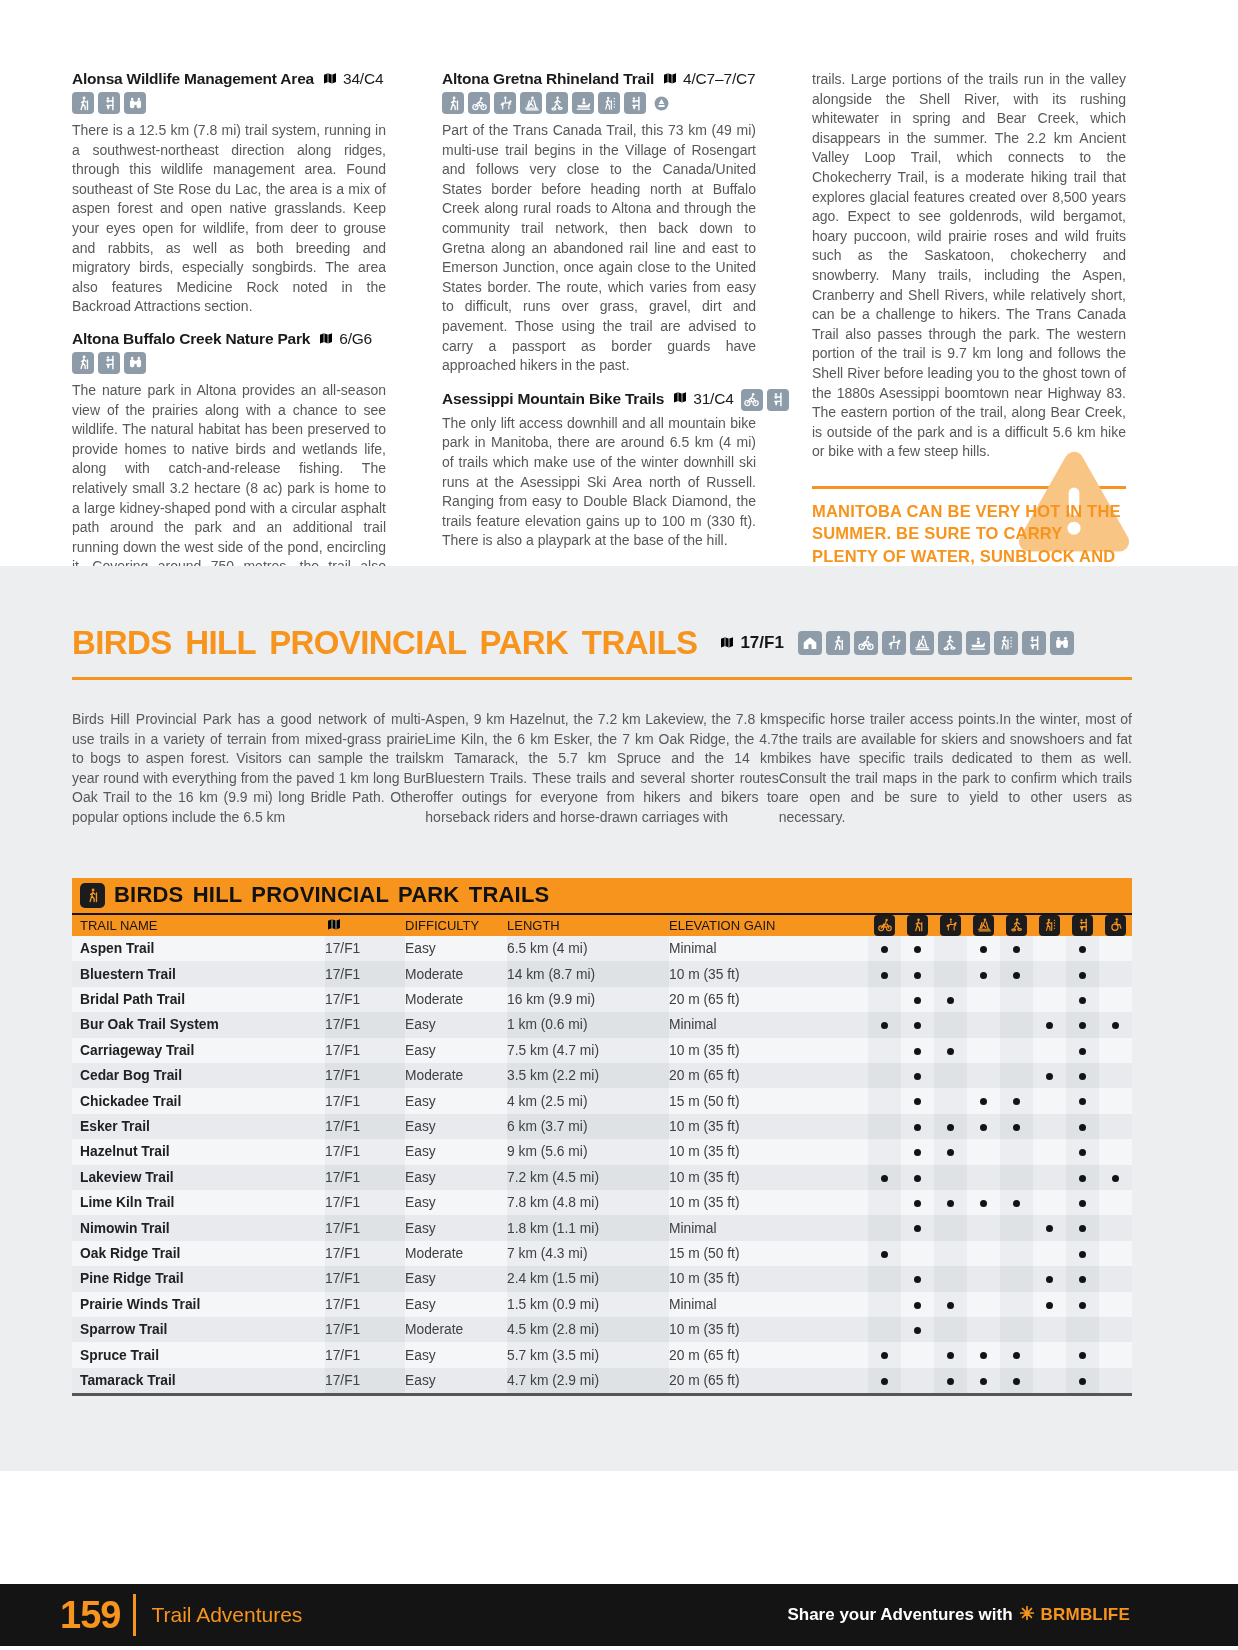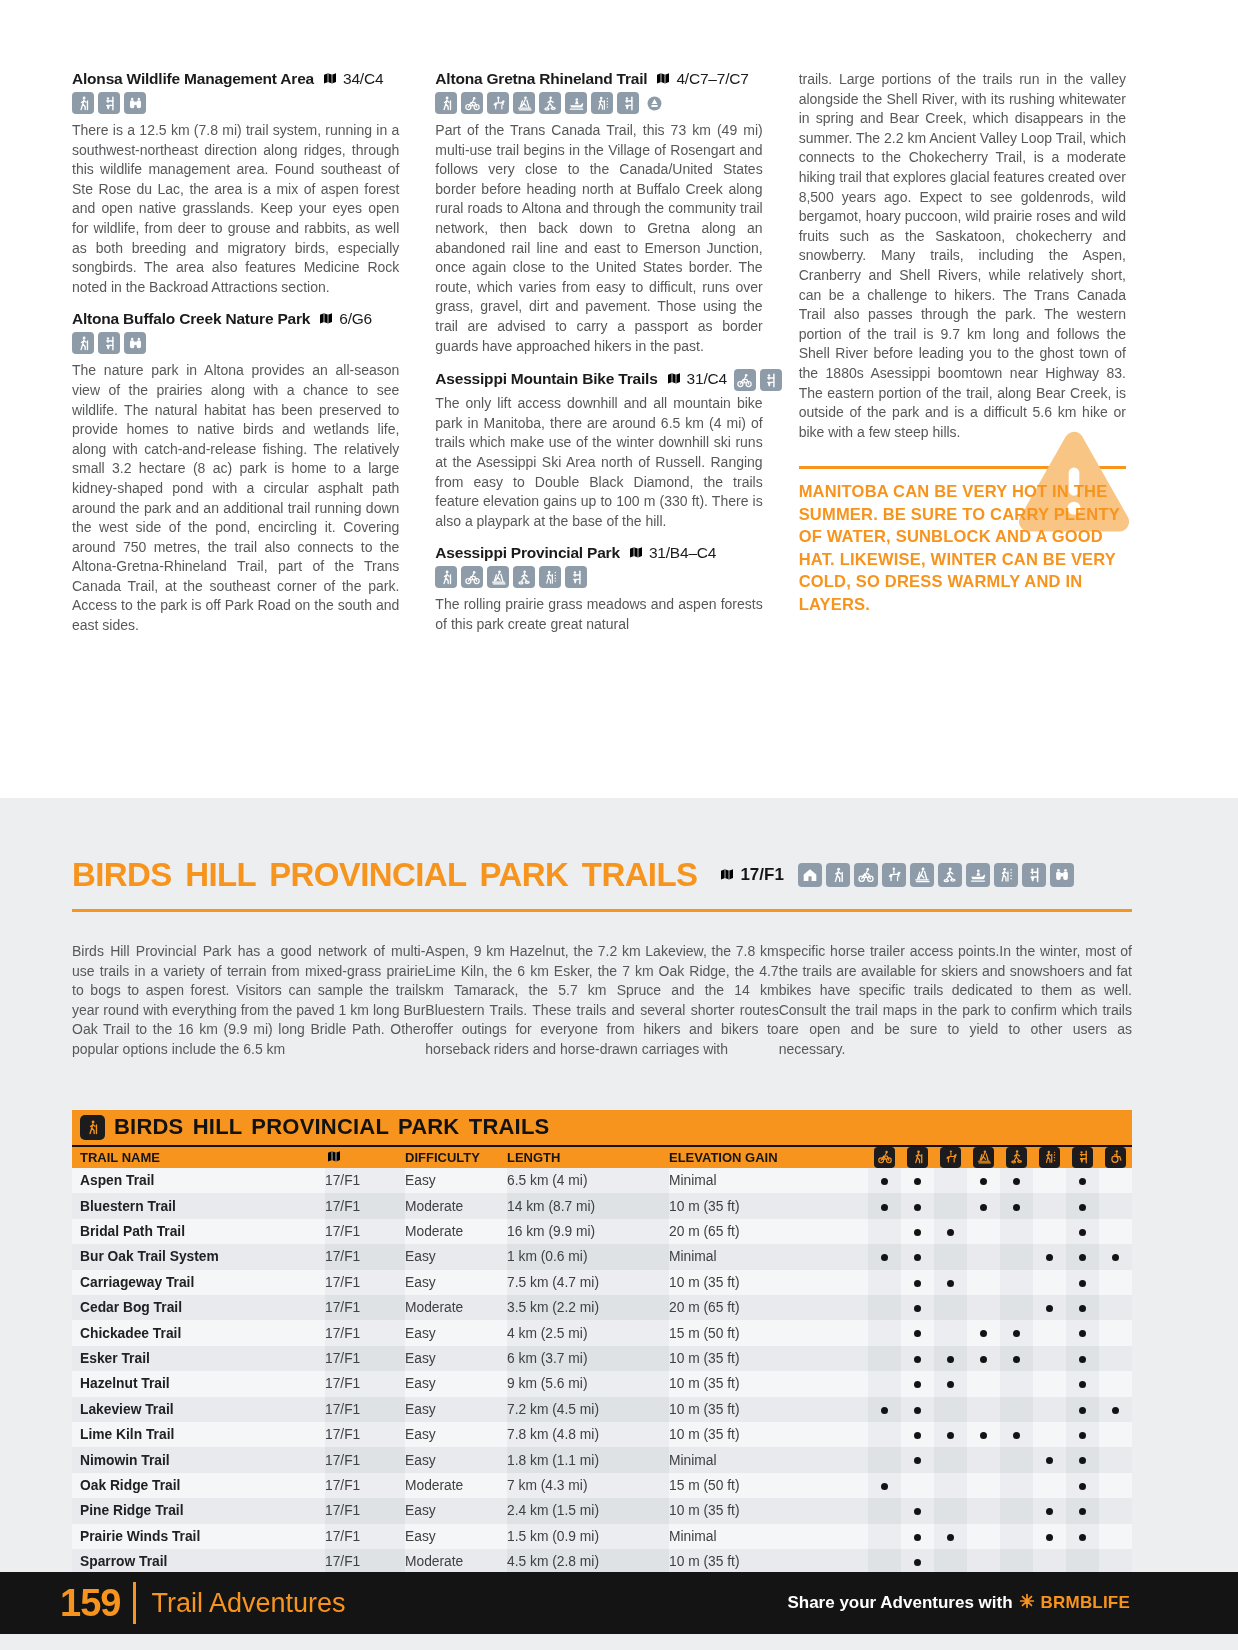--- a/index.html
+++ b/index.html
@@ -1,19 +1,19 @@
 <!DOCTYPE html>
 <html><head>
 <meta charset="utf-8">
 <style>
   html,body{margin:0;padding:0;background:#fff;}
   .page{position:relative;width:1238px;height:1650px;background:#ffffff;overflow:hidden;
         font-family:"Liberation Sans",sans-serif;-webkit-font-smoothing:antialiased;}
   
-  .top{box-sizing:border-box;height:798px;padding:70px 112px 0 72px;display:flex;gap:36px;overflow:hidden;}
+  .top{box-sizing:border-box;height:566px;padding:70px 112px 0 72px;display:flex;gap:56px;overflow:hidden;}
   .tcol{flex:1;min-width:0;}
   .entry h3{margin:0 0 3px 0;font-size:15.5px;font-weight:700;color:#1b1b1d;letter-spacing:-.2px;white-space:nowrap;}
   .entry h3 .mapref{font-weight:400;}
   .mapicon{display:inline-block;width:18px;height:16px;vertical-align:-3px;margin:0 4px 0 7px;color:#000;--fold:#fff;}
   .mapicon svg{width:18px;height:16px;}
   .chips{display:flex;gap:4px;margin:4px 0 7px 0;}
   .chips.inline{display:inline-flex;vertical-align:-5px;margin:0 0 0 7px;}
   .chip{width:22px;height:22px;border-radius:4px;background:#8e9ca9;color:#fff;
         display:inline-flex;align-items:center;justify-content:center;flex:none;}
   .chip svg{width:17px;height:17px;}
@@ -37,40 +37,40 @@
   .bh-rule{height:3px;background:#f7941d;margin-top:13px;}
   .intro{display:flex;margin-top:30px;}
   .intro p{flex:1;min-width:0;margin:0;}
   
   .tablewrap{margin-top:50px;width:1060px;}
   .tband{box-sizing:border-box;display:flex;align-items:center;gap:9px;height:37px;background:#f7941d;
          border-bottom:2px solid #141414;padding-left:8px;}
   .tband .chip{width:25px;height:25px;border-radius:5px;}
   .tband h2{margin:0;font-size:22px;font-weight:800;color:#121212;letter-spacing:.2px;word-spacing:3px;}
   table{border-collapse:collapse;table-layout:fixed;width:1060px;border-bottom:3px solid #55565a;}
-  thead th{background:#f7941d;height:16px;font-size:13px;font-weight:700;color:#161616;text-align:left;padding:0;}
+  thead th{background:#f7941d;height:16px;font-size:13px;font-weight:400;color:#161616;text-align:left;padding:0;}
   thead th.cname{padding-left:8px;}
   thead th.ic{text-align:center;}
   thead th .chip{width:21px;height:21px;border-radius:4px;}
   thead th .chip svg{width:16px;height:16px;}
   thead th .mapicon{margin:0;--fold:#f7941d;}
   td{height:25.4px;font-size:13.8px;color:#3f4042;padding:0;}
   td.cname{font-weight:700;color:#202124;padding-left:8px;}
   td.ic{text-align:center;}
   tr.r0 td{background:#f5f6f8;}
   tr.r1 td{background:#e8eaed;}
   tr.r0 td.sh{background:#ebedf0;}
   tr.r1 td.sh{background:#dfe2e5;}
   .dot{display:inline-block;width:7px;height:7px;border-radius:50%;background:#131313;vertical-align:middle;}
   
-  footer{position:absolute;left:0;right:0;bottom:16px;height:62px;background:#141414;display:flex;align-items:center;
+  footer{position:absolute;left:0;right:0;bottom:4px;height:62px;background:#141414;display:flex;align-items:center;
          box-sizing:border-box;padding:0 108px 0 60px;}
   .pageno{font-size:38px;font-weight:800;color:#f7941d;letter-spacing:-1px;line-height:1;}
   .fdiv{width:3px;height:42px;background:#f7941d;margin:0 15px 0 13px;}
-  .fsection{font-size:27px;color:#f7941d;font-weight:400;}
+  .fsection{font-size:21px;color:#f7941d;font-weight:400;}
   .fshare{margin-left:auto;display:flex;gap:6px;font-size:17px;font-weight:700;color:#ffffff;}
   .fburst{width:16px;height:16px;color:#f7941d;display:inline-flex;}
   .fburst svg{width:16px;height:16px;}
   .fbrand{color:#f7941d;font-weight:800;letter-spacing:.2px;}
 </style>
 </head>
 <body>
 
 <div class="page">
 

